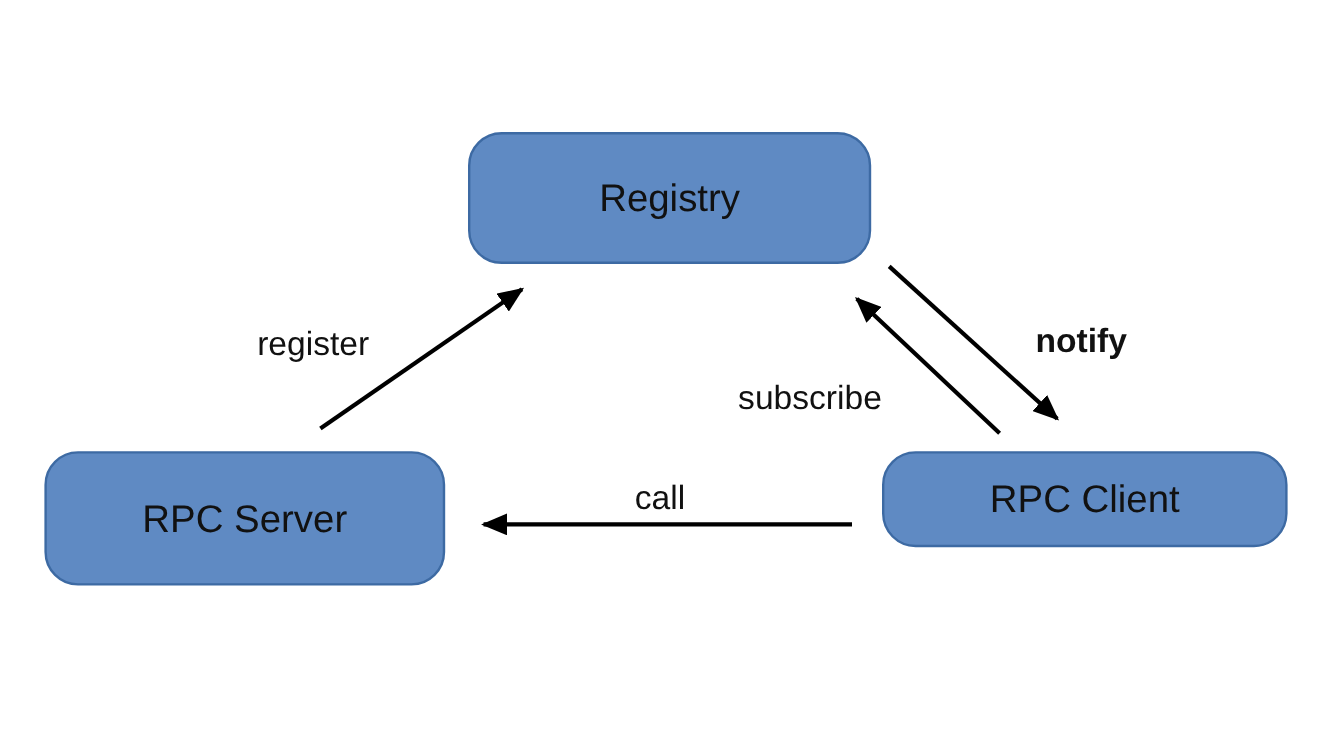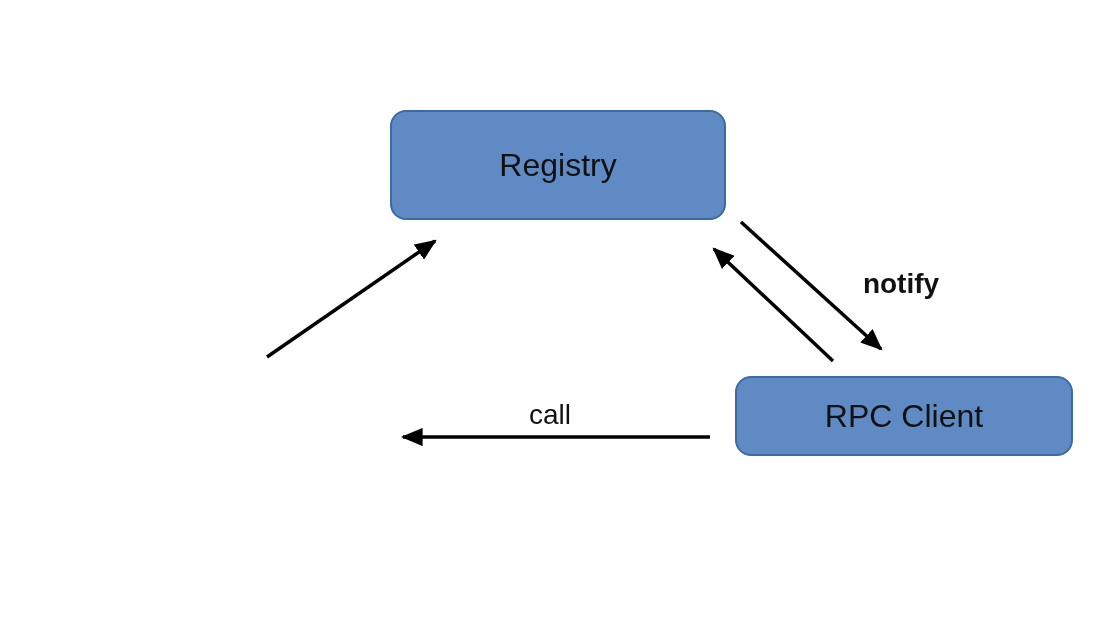--- a/index.html
+++ b/index.html
@@ -26,21 +26,21 @@
     width: 1113px; height: 630px;
   }
   .arrow-layer line {
     stroke: var(--arrow);
     stroke-width: 3.5;
   }
   .node {
     position: absolute;
     background: var(--node-fill);
     border: 2px solid var(--node-border);
-    border-radius: 16px;
+    border-radius: 28px;
     display: flex;
     align-items: center;
     justify-content: center;
     color: var(--text);
     font-size: 32px;
   }
   .node-registry   { left: 390px; top: 110px; width: 336px; height: 110px; }
   .node-rpc-server { left: 37px;  top: 376px; width: 334px; height: 112px; }
   .node-rpc-client { left: 735px; top: 376px; width: 338px; height: 80px; }
   .edge-label {
@@ -69,24 +69,29 @@
     <line x1="267" y1="357" x2="435" y2="241" marker-end="url(#arrowhead)"></line>
     <line x1="833" y1="361" x2="714" y2="249" marker-end="url(#arrowhead)"></line>
     <line x1="741" y1="222" x2="881" y2="349" marker-end="url(#arrowhead)"></line>
     <line x1="710" y1="437" x2="403" y2="437" marker-end="url(#arrowhead)"></line>
   </svg>
 
   <div class="node node-registry">
     <span>Registry</span>
   </div>
 
+  <div class="node node-rpc-server">
+    <span>RPC Server</span>
+  </div>
 
   <div class="node node-rpc-client">
     <span>RPC Client</span>
   </div>
 
+  <div class="edge-label label-register">register</div>
 
+  <div class="edge-label label-subscribe">subscribe</div>
 
   <div class="edge-label label-notify">notify</div>
 
   <div class="edge-label label-call">call</div>
 
 </div>
 
 </body></html>

